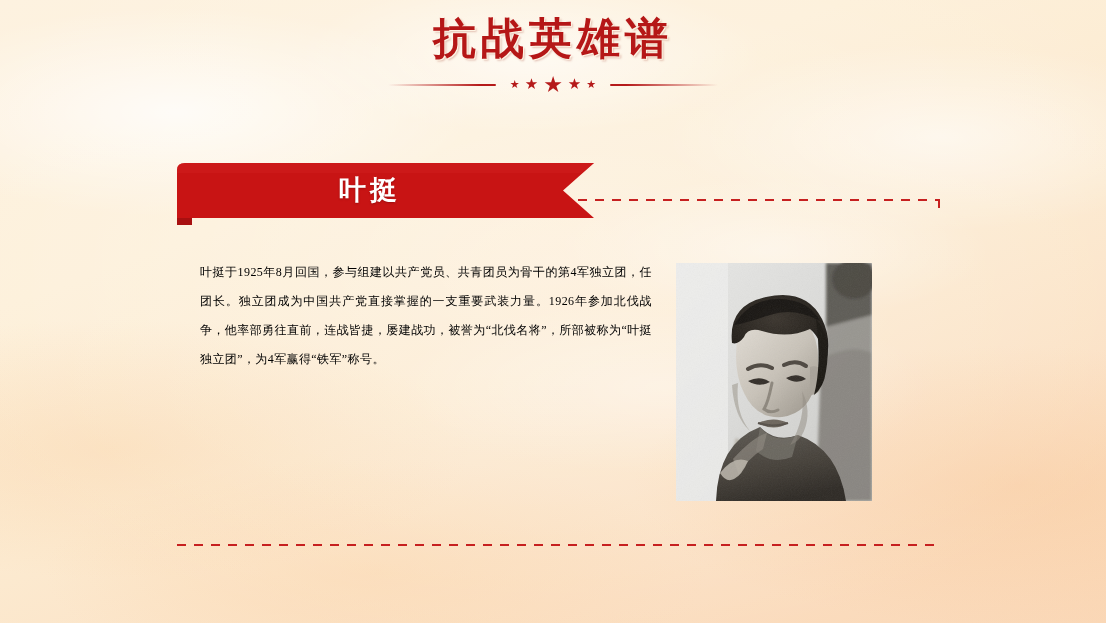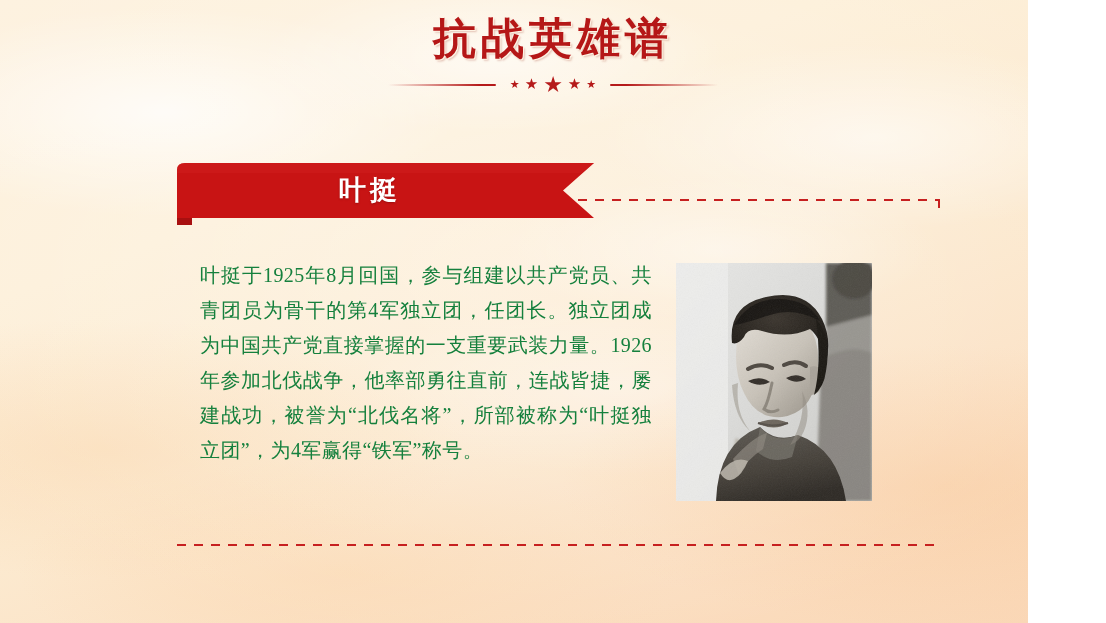--- a/index.html
+++ b/index.html
@@ -3,21 +3,21 @@
 <meta charset="utf-8">
 <title>抗战英雄谱 - 叶挺</title>
 <style>
   html, body {
     margin: 0;
     padding: 0;
     background: #ffffff;
   }
   .slide {
     position: relative;
-    width: 1028px;
+    width: 1106px;
     height: 623px;
     overflow: hidden;
     font-family: "Liberation Serif", "DejaVu Serif", serif;
     background: #fdf1dd;
   }
 
   
   .bg-base {
     position: absolute;
     inset: 0;
@@ -162,23 +162,23 @@
     text-shadow: 0 1px 2px rgba(80,0,0,0.35);
     pointer-events: none;
   }
 
   
   .body-text {
     position: absolute;
     left: 200px;
     top: 258px;
     width: 452px;
-    font-size: 20px;
-    line-height: 35px;
-    color: #15803d;
+    font-size: 12px;
+    line-height: 29px;
+    color: #000000;
     text-align: justify;
     letter-spacing: 0.4px;
   }
 
   
   .photo {
     position: absolute;
     left: 676px;
     top: 263px;
     width: 196px;

